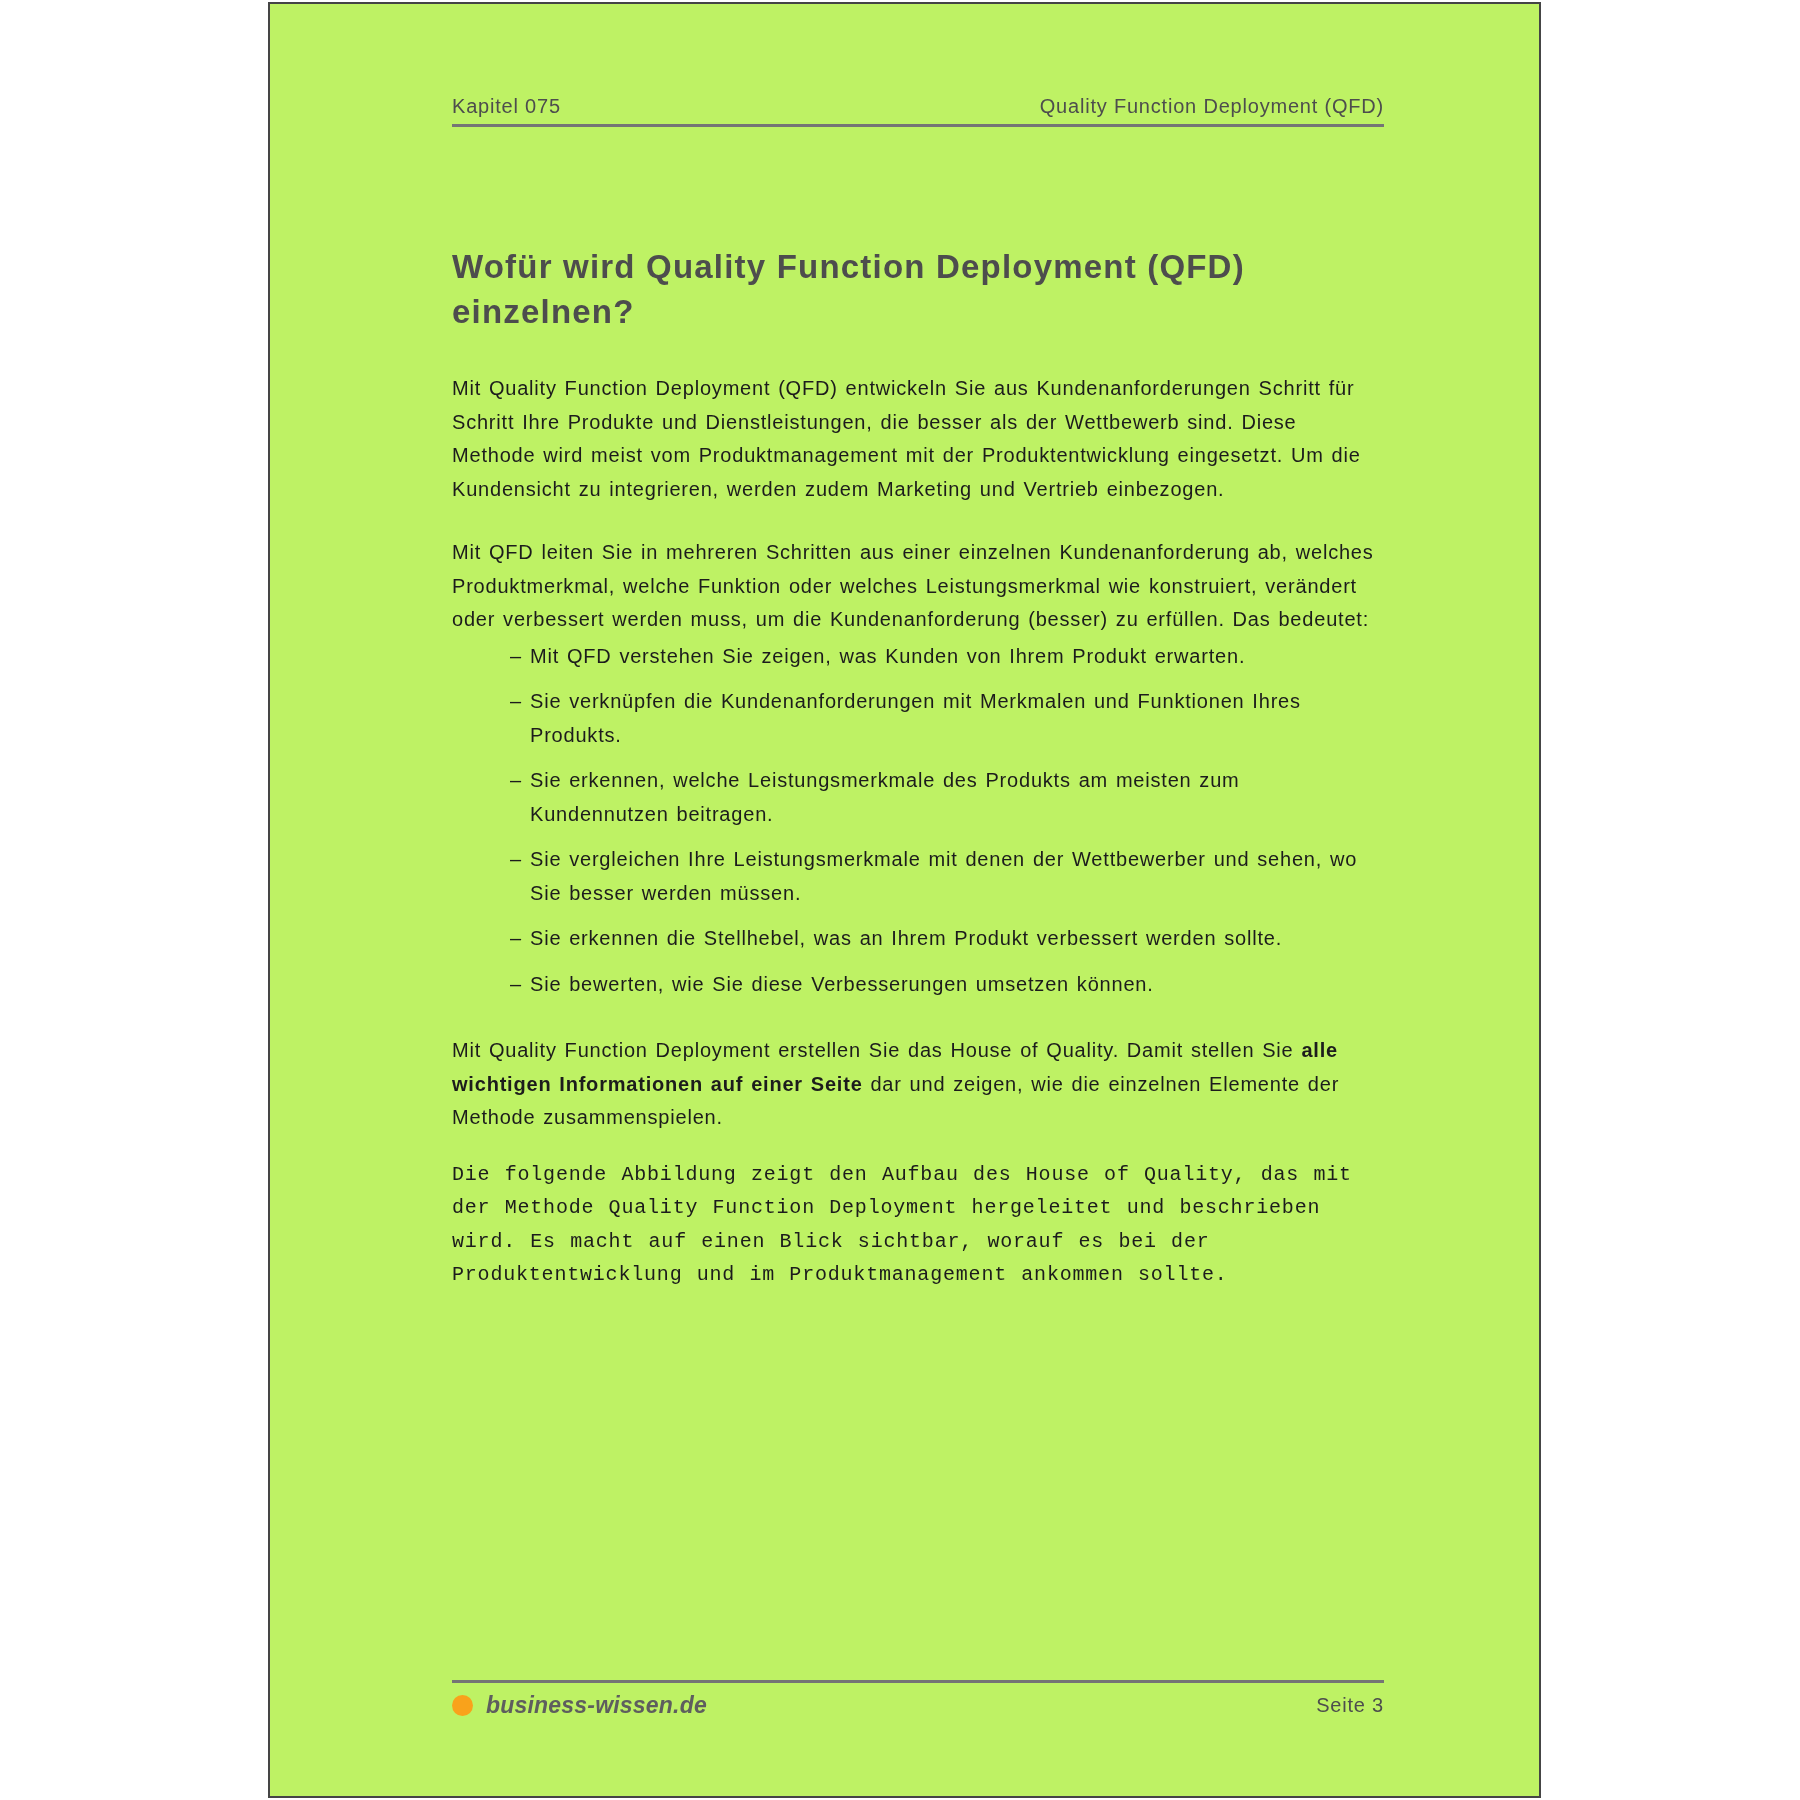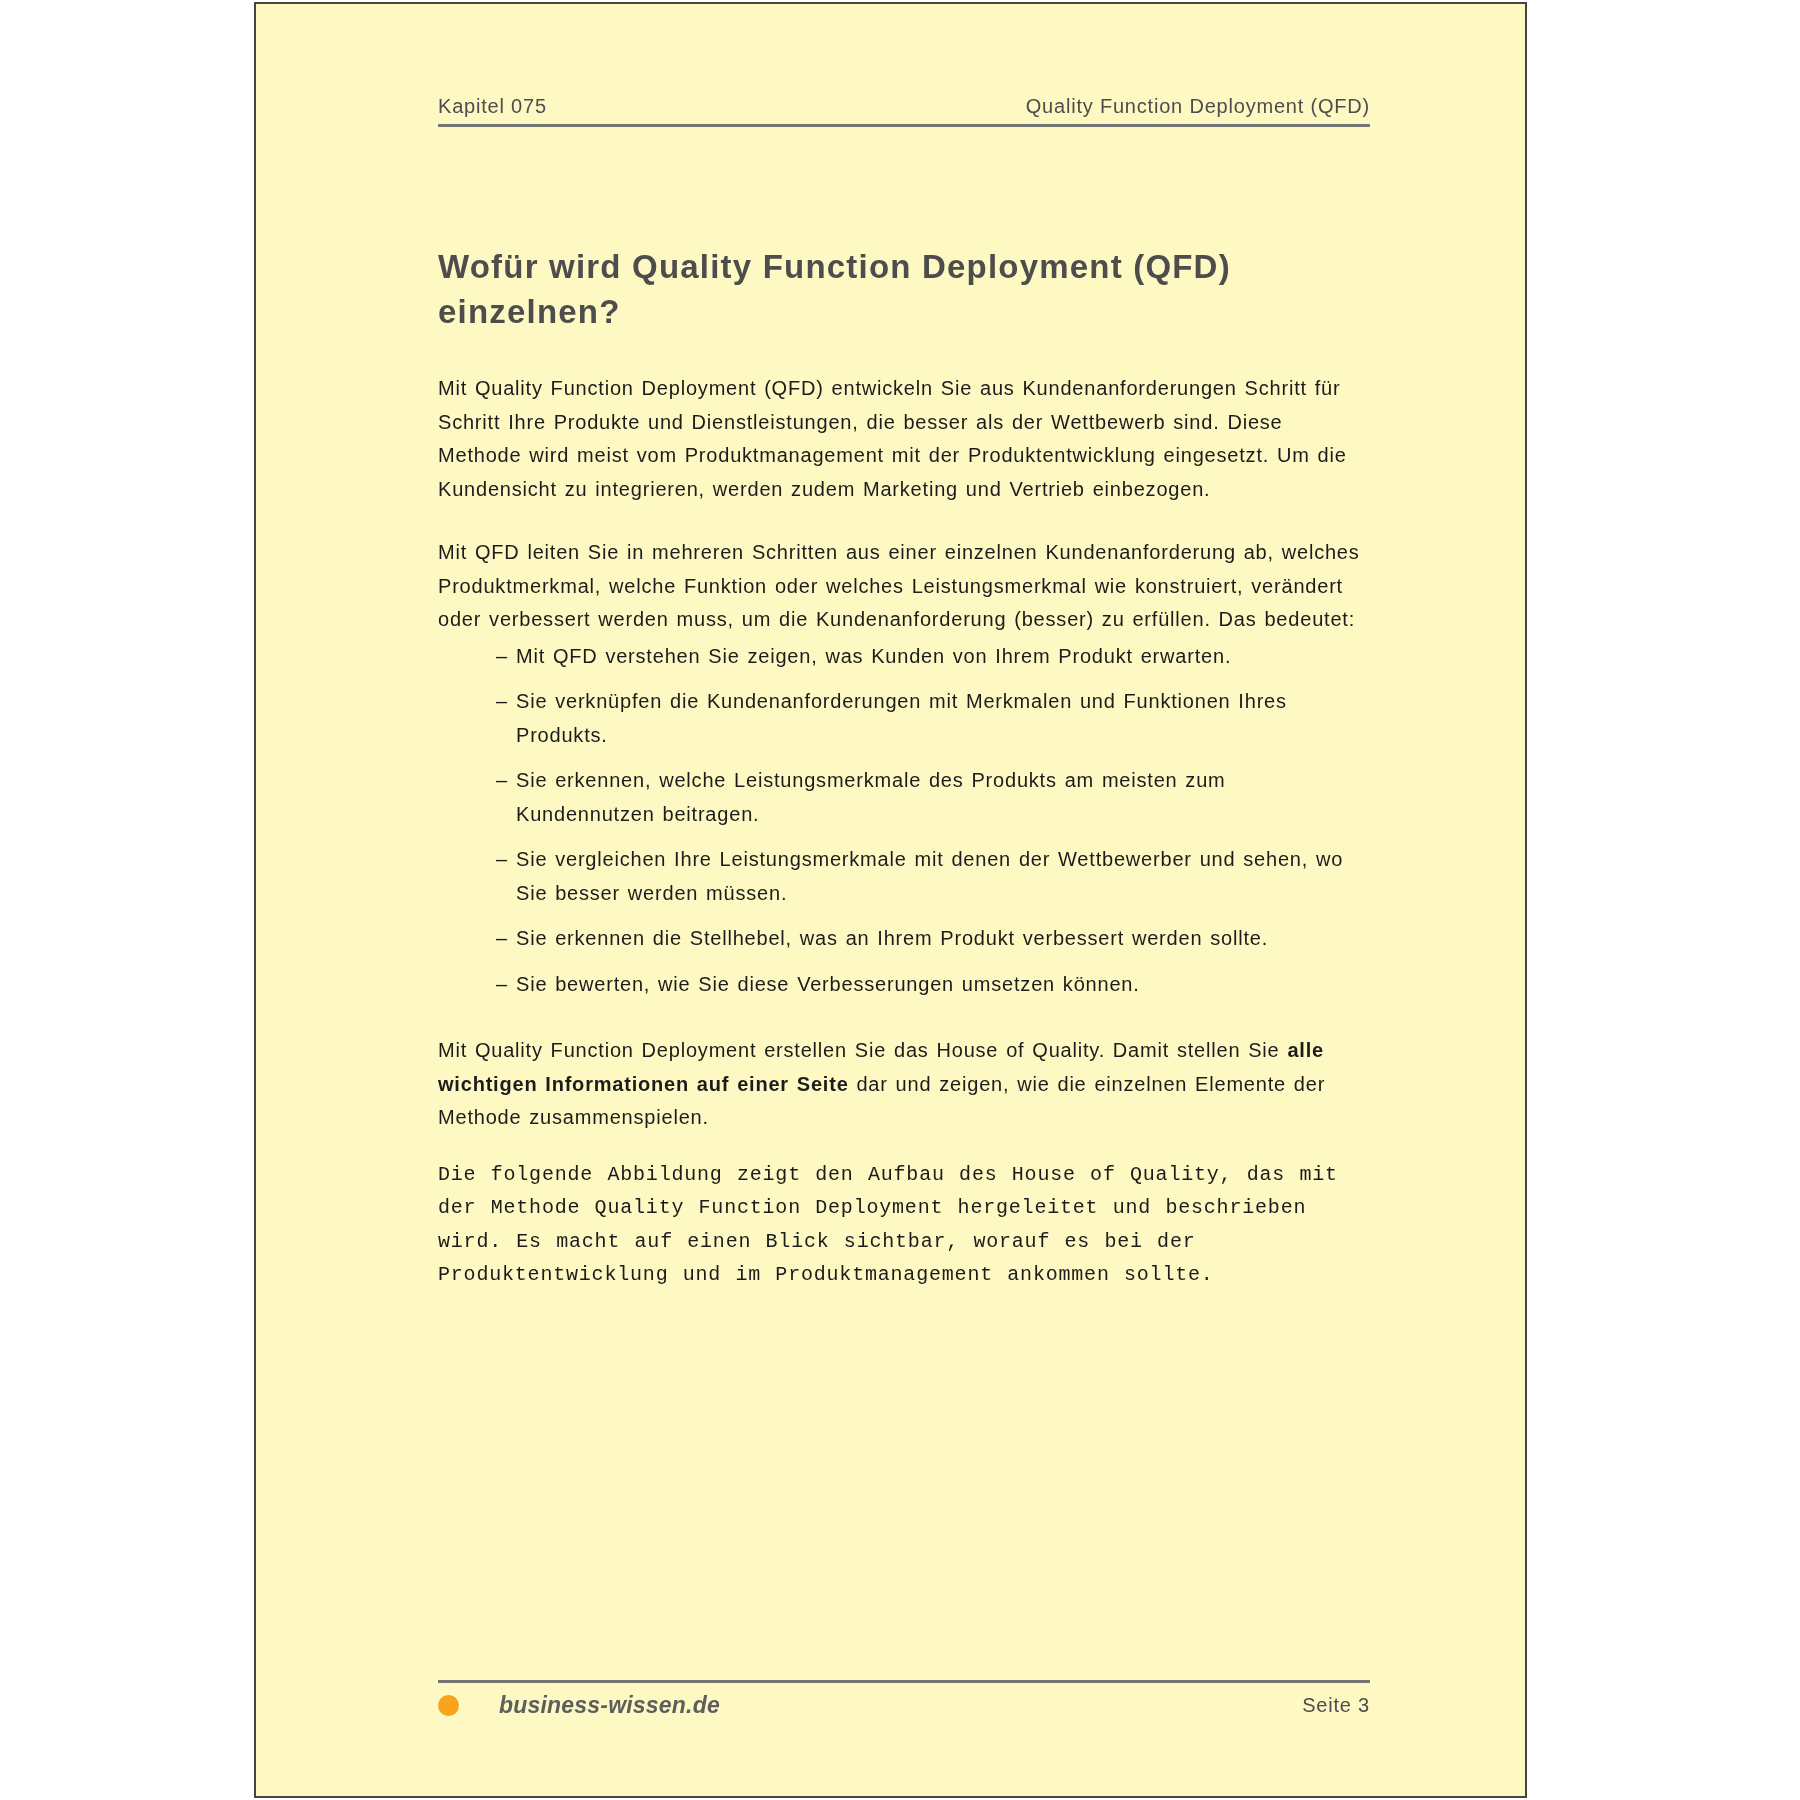--- a/index.html
+++ b/index.html
@@ -4,23 +4,23 @@
 <style>
   html, body {
     margin: 0; padding: 0;
     width: 1800px; height: 1800px;
     background: #ffffff;
     font-family: "Liberation Sans", sans-serif;
     overflow: hidden;
   }
   .page {
     position: absolute;
-    left: 254px; top: 2px;
+    left: 268px; top: 2px;
     width: 1269px; height: 1792px;
-    background: #fef9c3;
+    background: #bef264;
     border: 2px solid #454545;
   }
   
   .header {
     position: absolute;
     top: 90px; left: 182px; right: 155px;
     color: #4d4d4d;
     font-size: 20px;
     letter-spacing: 0.8px;
   }
@@ -89,21 +89,20 @@
     top: 1676px; left: 182px; right: 155px;
     border-top: 3px solid #757575;
     padding-top: 9px;
     display: flex;
     justify-content: space-between;
     align-items: center;
   }
   .brand {
     display: flex;
     align-items: center;
-    gap: 27px;
   }
   .brand-dot {
     width: 21px; height: 21px;
     border-radius: 50%;
     background: #F9A21B;
     margin-right: 13px;
   }
   .brand-name {
     font-size: 23px;
     font-weight: bold;

